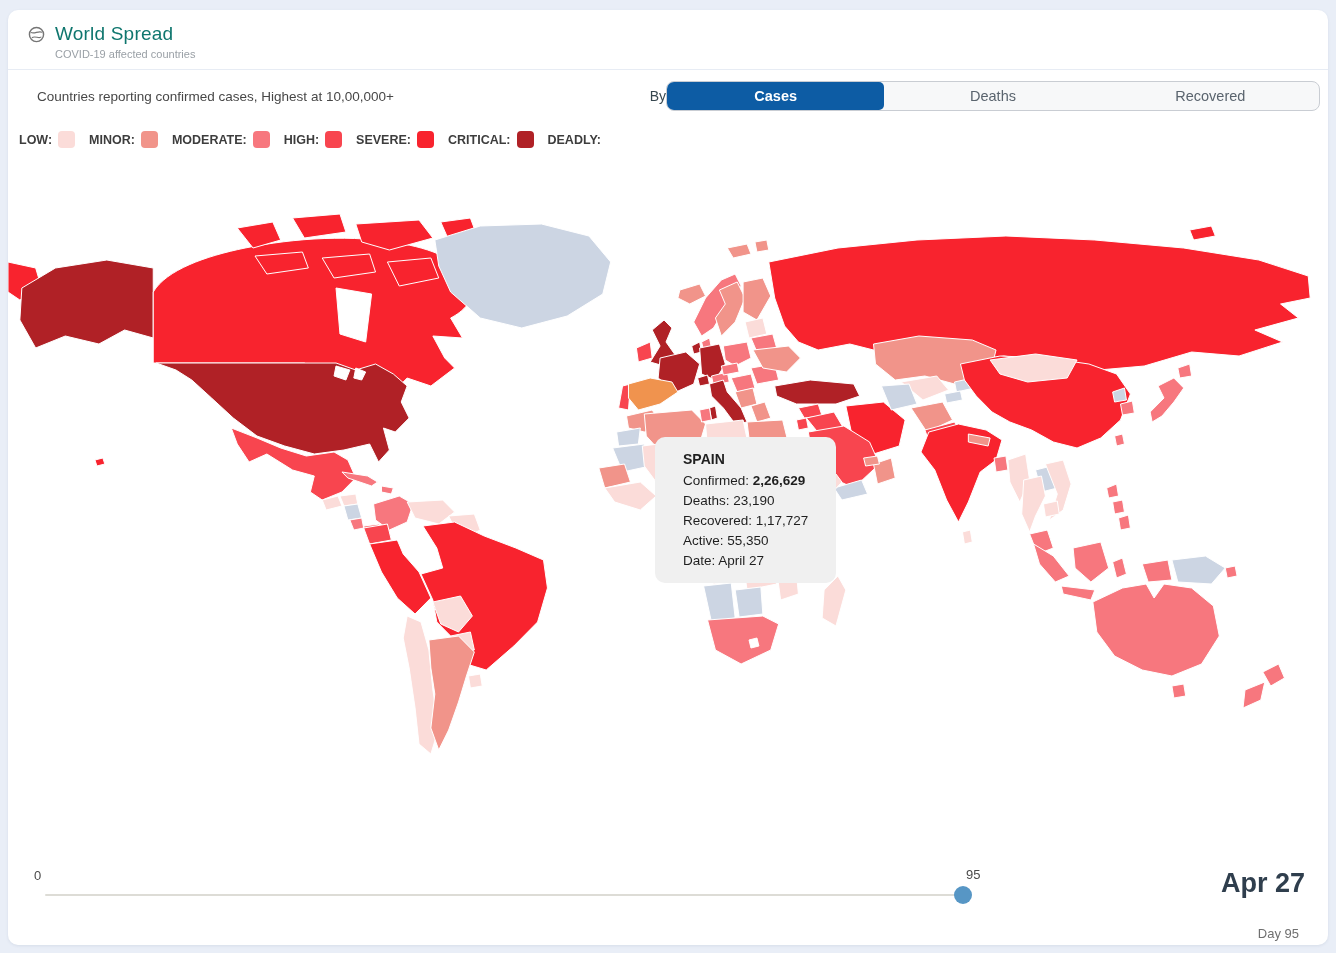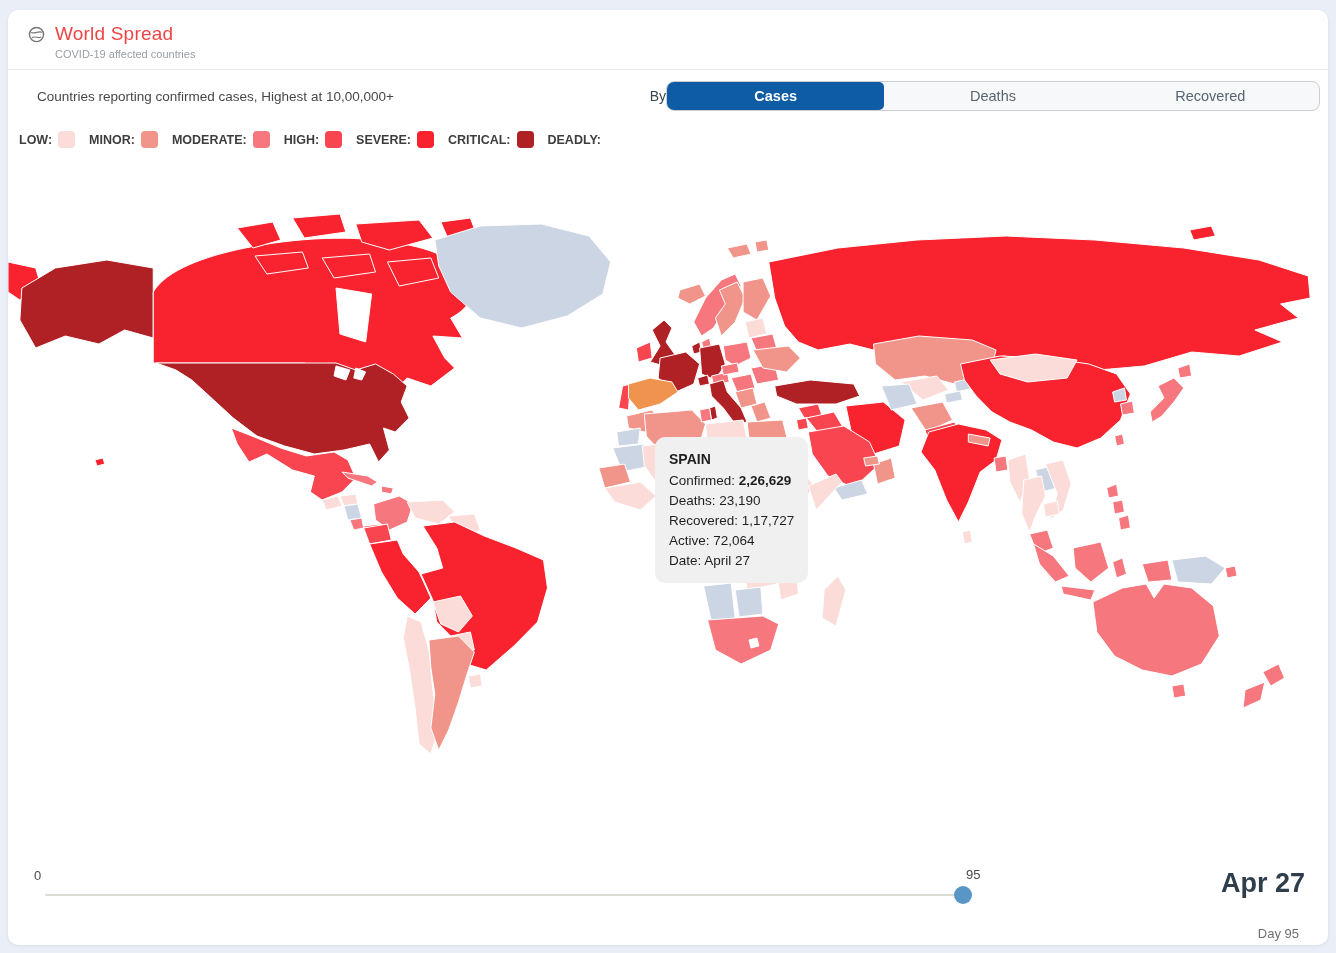--- a/index.html
+++ b/index.html
@@ -1,38 +1,38 @@
 <!DOCTYPE html>
 <html><head>
 <meta charset="utf-8">
 <style>
   html,body{margin:0;padding:0;}
   body{width:1336px;height:953px;background:#e9eef7;font-family:"Liberation Sans",sans-serif;position:relative;overflow:hidden;}
   .card{position:absolute;left:8px;top:10px;width:1320px;height:935px;background:#fff;border-radius:10px;box-shadow:0 1px 3px rgba(60,80,120,.10);}
   
   .hdr{position:absolute;left:0;top:0;right:0;height:59px;border-bottom:1px solid #e7ecf4;}
   .hdr .trow{display:flex;align-items:center;gap:10px;padding:13px 0 0 20px;}
-  .hdr h1{margin:0;font-size:19px;font-weight:500;color:#ef4444;letter-spacing:.2px;}
+  .hdr h1{margin:0;font-size:19px;font-weight:500;color:#0f766e;letter-spacing:.2px;}
   .hdr .sub{margin:3px 0 0 47px;font-size:11px;color:#9aa0a6;}
   
   .caption{position:absolute;left:29px;top:79px;font-size:13.5px;color:#474747;}
   .controls{position:absolute;top:71px;right:8px;display:flex;align-items:center;}
   .bylab{font-size:14px;color:#37474f;font-weight:500;}
   .seg{width:652px;height:28px;background:#f7f8f9;border:1px solid #c9cdd3;border-radius:8px;display:flex;overflow:hidden;}
   .seg button{flex:1;border:none;background:transparent;font-family:inherit;font-size:14.5px;color:#5a646e;cursor:pointer;padding:0;}
   .seg button.active{background:#0d5ca4;color:#fff;font-weight:700;border-radius:5px;}
   
   .legend{position:absolute;left:11px;top:121px;display:flex;align-items:center;}
   .lg-label{font-size:12.5px;font-weight:700;color:#3d3d3d;margin-right:6px;}
   .lg-swatch{width:17px;height:17px;border-radius:4px;margin-right:14px;display:inline-block;}
   
   .worldmap{position:absolute;left:0;top:160px;width:1320px;height:700px;}
   .worldmap path{stroke:#fff;stroke-width:1;stroke-linejoin:round;}
   
-  .tooltip{position:absolute;left:647px;top:427px;background:#f0f0f0;border-radius:10px;padding:12px 14px;font-size:13.5px;color:#1f1f1f;line-height:20px;white-space:nowrap;}
+  .tooltip{position:absolute;left:647px;top:427px;background:#f0f0f0;border-radius:10px;padding:12px 28px;font-size:13.5px;color:#1f1f1f;line-height:20px;white-space:nowrap;}
   .tooltip .tt-title{font-weight:700;font-size:14px;margin-bottom:2px;}
   .tooltip .b{font-weight:700;}
   
   .tl-zero{position:absolute;left:26px;top:858px;font-size:13px;color:#4a4a4a;}
   .tl-max{position:absolute;left:958px;top:857px;font-size:13px;color:#4a4a4a;}
   .tl-track{position:absolute;left:37px;top:884px;width:918px;height:2px;background:#dddcd6;border-radius:1px;}
   .tl-handle{position:absolute;left:946px;top:876px;width:18px;height:18px;border-radius:50%;background:#5796c5;}
   .datebox{position:absolute;right:23px;top:858px;display:flex;flex-direction:column;align-items:flex-end;gap:24px;}
   .date-big{font-size:27px;font-weight:600;color:#2f3e4d;line-height:30px;}
   .date-day{font-size:13px;color:#6f6f6f;margin-top:4px;margin-right:6px;}
@@ -229,21 +229,21 @@
     <path d="M708,450 L764,446 L780,454 L772,480 L742,494 L716,480 Z" fill="#f7777e"></path>
     <path fill="#ffffff" d="M750,470 L758,468 L760,476 L752,478 Z"></path>
     <path d="M826,420 L840,406 L848,420 L838,456 L824,448 Z" fill="#fbdcd9"></path>
   </svg>
 
   <div class="tooltip">
     <div class="tt-title">SPAIN</div>
     <div><span>Confirmed: </span><span class="b">2,26,629</span></div>
     <div><span>Deaths: </span><span>23,190</span></div>
     <div><span>Recovered: </span><span>1,17,727</span></div>
-    <div><span>Active: </span><span>72,064</span></div>
+    <div><span>Active: </span><span>55,350</span></div>
     <div><span>Date: </span><span>April 27</span></div>
   </div>
 
   <span class="tl-zero">0</span>
   <span class="tl-max">95</span>
   <div class="tl-track"></div>
   <div class="tl-handle"></div>
   <div class="datebox">
     <span class="date-big">Apr 27</span>
     <span class="date-day">Day 95</span>

